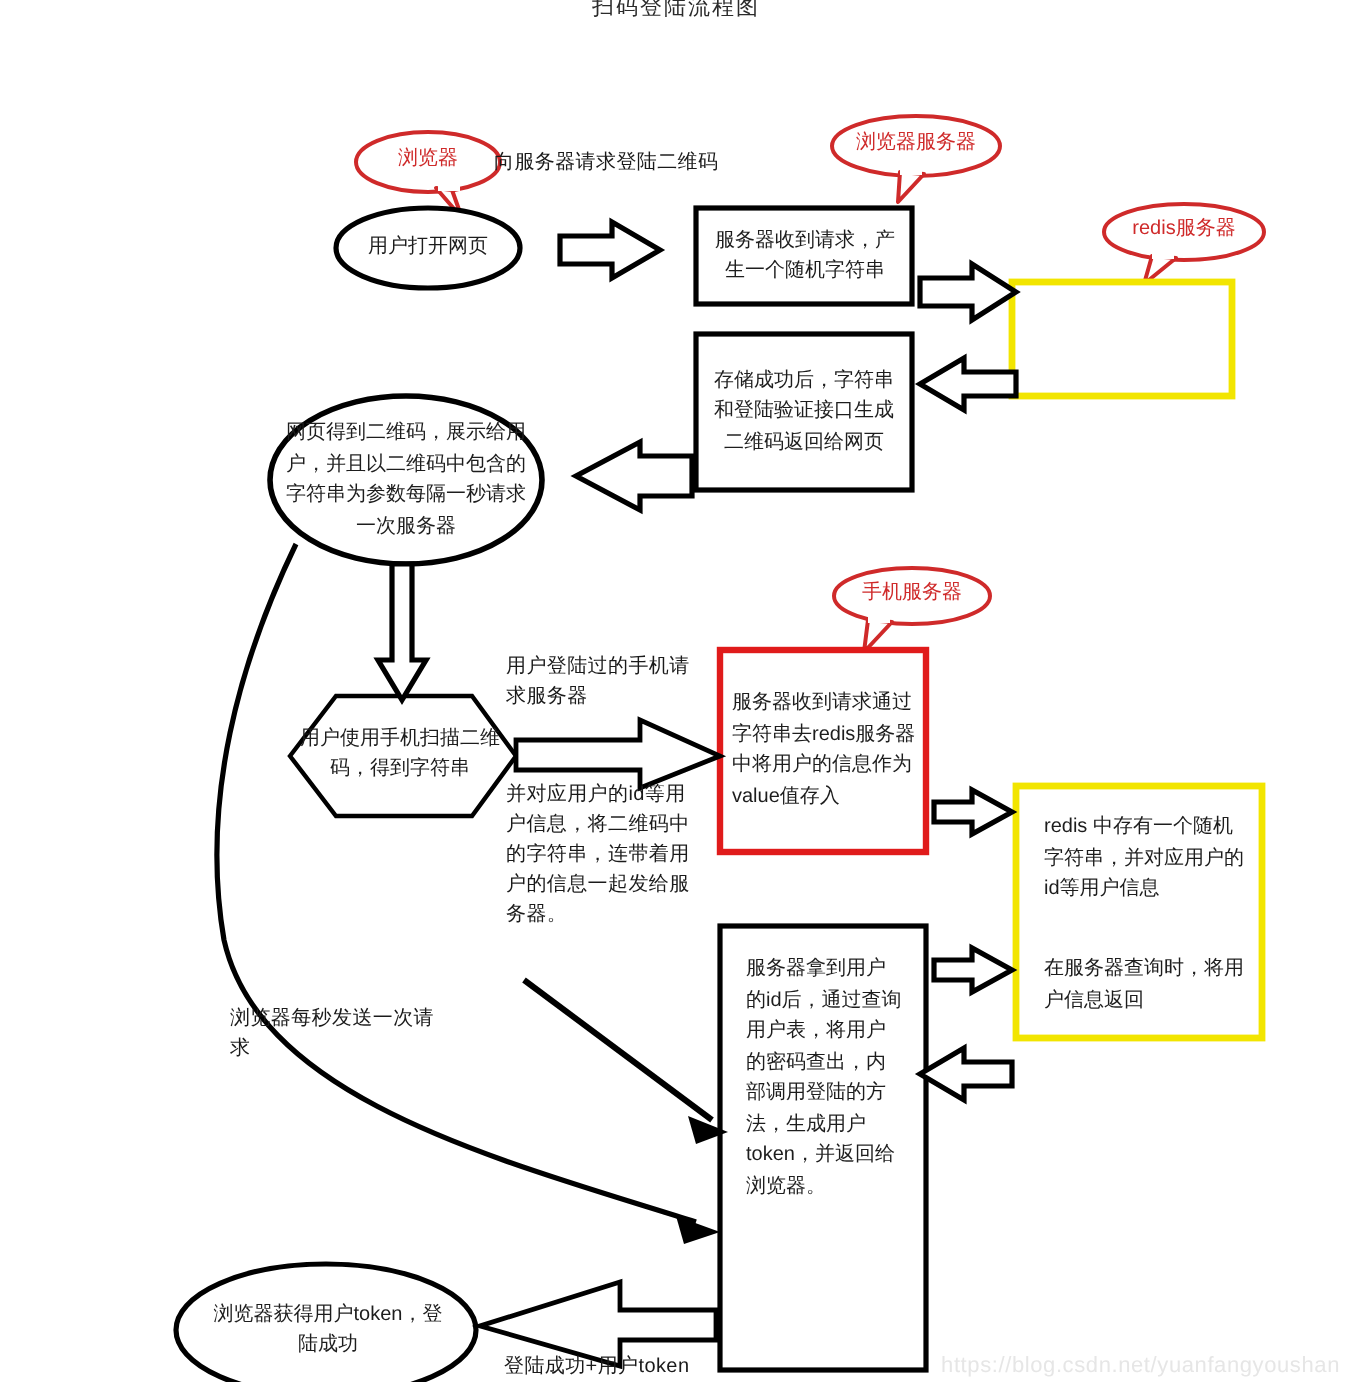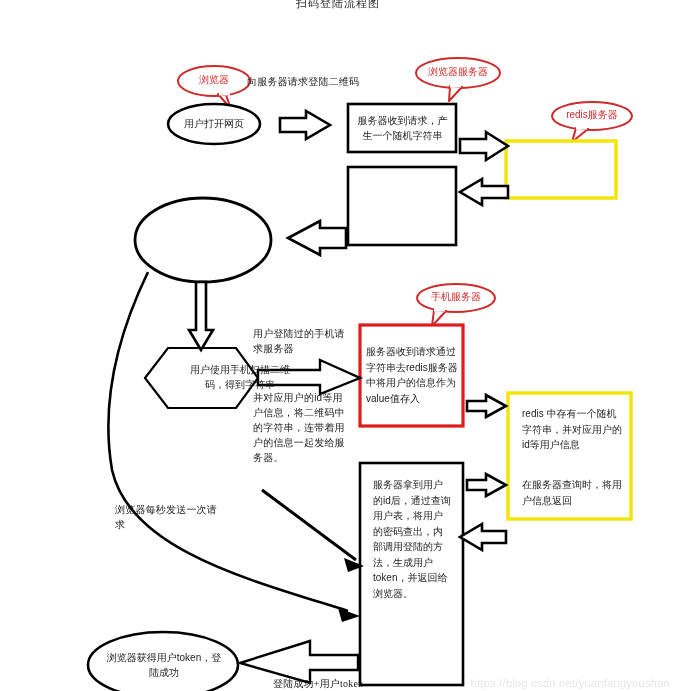--- a/index.html
+++ b/index.html
@@ -180,39 +180,41 @@
 
   <div class="callout-wrap" style="left:417px; top:291px; width:78px;">
     <div class="callout-text">手机服务器</div>
   </div>
 
   <div class="node-text" style="left:170px; top:113px; width:88px; height:22px;">用户打开网页</div>
 
   <div class="node-text" style="left:354px; top:108px; width:97px; height:40px;">服务器收到请求，产生一个随机字符串</div>
 
 
-
-
-  <div class="node-text" style="left:146px; top:360px; width:108px; height:34px;margin-left:40px;">用户使用手机扫描二维码，得到字符串</div>
+  <div class="node-text" style="left:353px; top:174px; width:98px; height:64px;">存储成功后，字符串和登陆验证接口生成二维码返回给网页</div>
+
+  <div class="node-text" style="left:142px; top:208px; width:122px; height:64px;">网页得到二维码，展示给用户，并且以二维码中包含的字符串为参数每隔一秒请求一次服务器</div>
+
+  <div class="node-text" style="left:146px; top:360px; width:108px; height:34px;">用户使用手机扫描二维码，得到字符串</div>
 
   <div class="node-text left" style="left:366px; top:330px; width:92px; height:90px;">  服务器收到请求通过字符串去redis服务器中将用户的信息作为value值存入</div>
 
   <div class="node-text topleft" style="left:522px; top:406px; width:100px; height:52px;">redis 中存有一个随机字符串，并对应用户的id等用户信息</div>
 
   <div class="node-text topleft" style="left:522px; top:477px; width:100px; height:34px;">在服务器查询时，将用户信息返回</div>
 
   <div class="node-text topleft" style="left:373px; top:477px; width:78px; height:140px;">服务器拿到用户的id后，通过查询用户表，将用户的密码查出，内部调用登陆的方法，生成用户token，并返回给浏览器。</div>
 
   <div class="node-text" style="left:104px; top:648px; width:120px; height:34px;">浏览器获得用户token，登陆成功</div>
 
   <div class="txt" style="left:247px; top:74px; width:150px;">向服务器请求登陆二维码</div>
 
   <div class="txt" style="left:253px; top:326px; width:96px;">用户登陆过的手机请求服务器</div>
 
   <div class="txt" style="left:253px; top:390px; width:92px;">并对应用户的id等用户信息，将二维码中的字符串，连带着用户的信息一起发给服务器。</div>
 
   <div class="txt" style="left:115px; top:502px; width:108px;">浏览器每秒发送一次请求</div>
 
-  <div class="txt" style="left:273px; top:676px; width:130px;font-family:Liberation Serif, serif;">登陆成功+用户token</div>
+  <div class="txt" style="left:252px; top:676px; width:130px;">登陆成功+用户token</div>
 
   <div class="watermark">https://blog.csdn.net/yuanfangyoushan</div>
 
 </div>
 
 </body></html>

